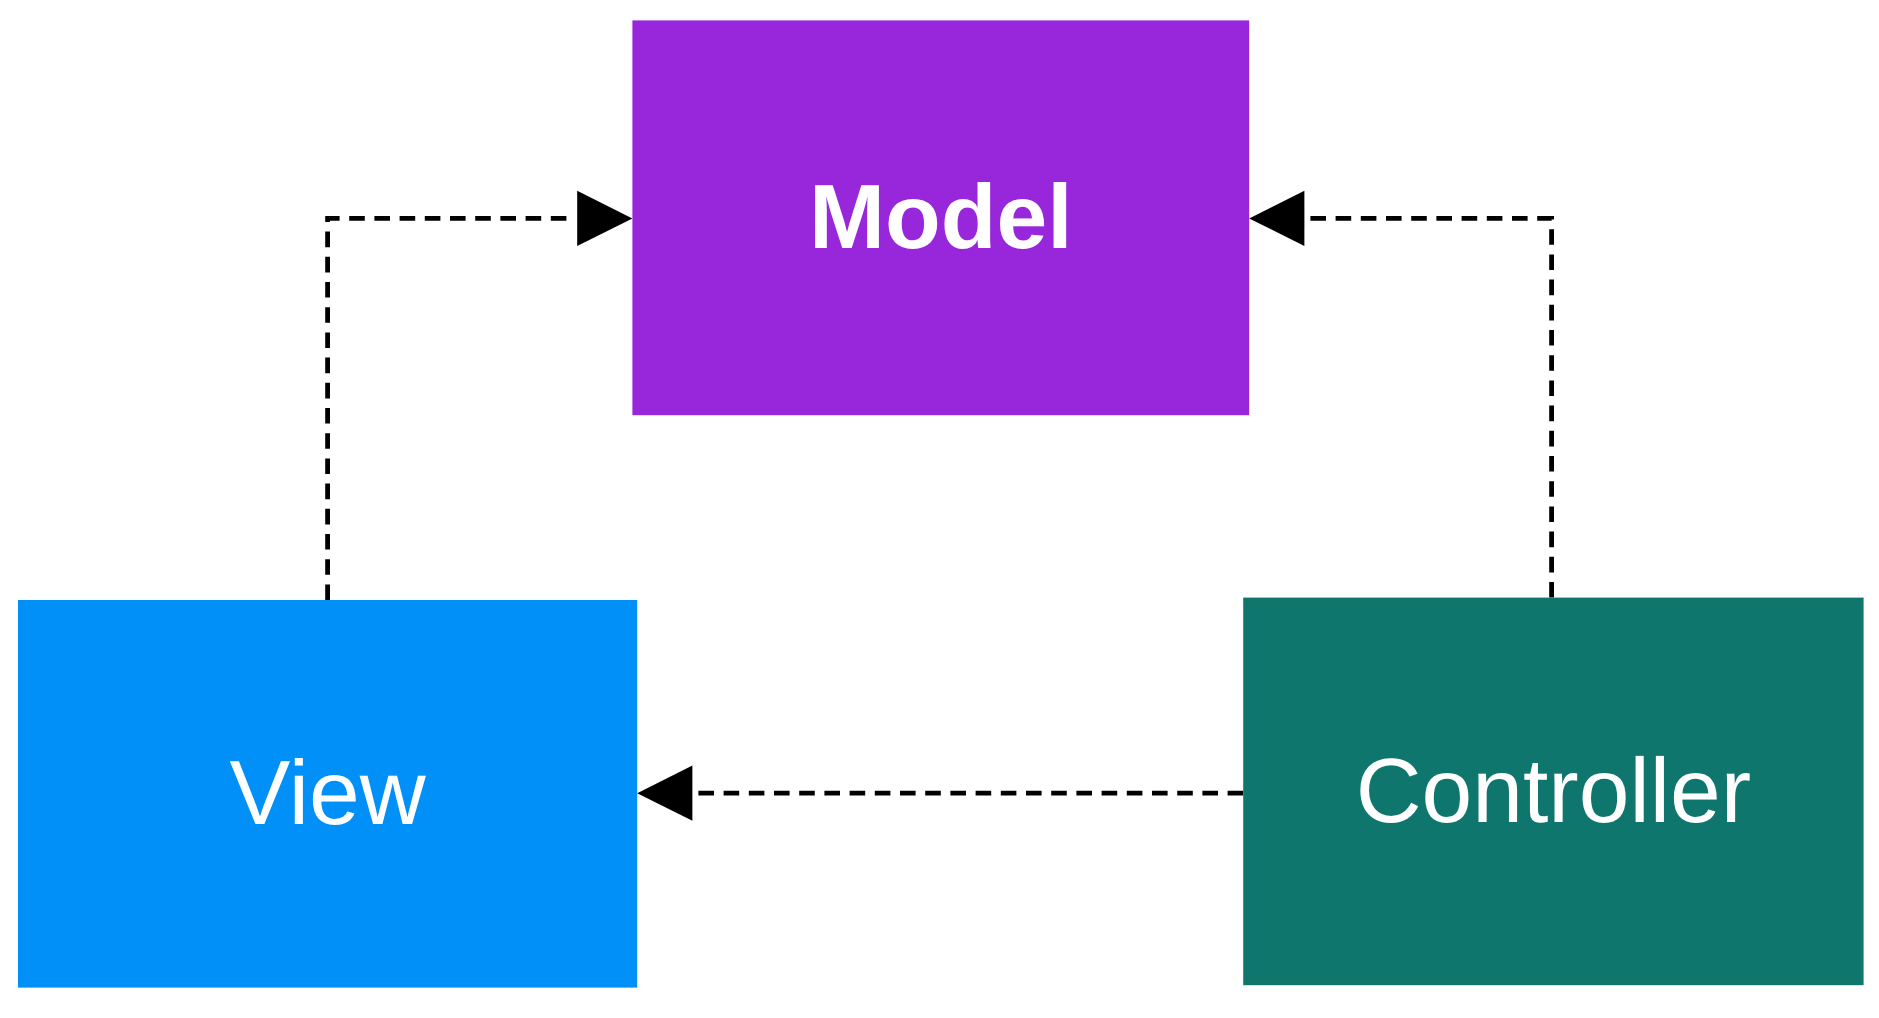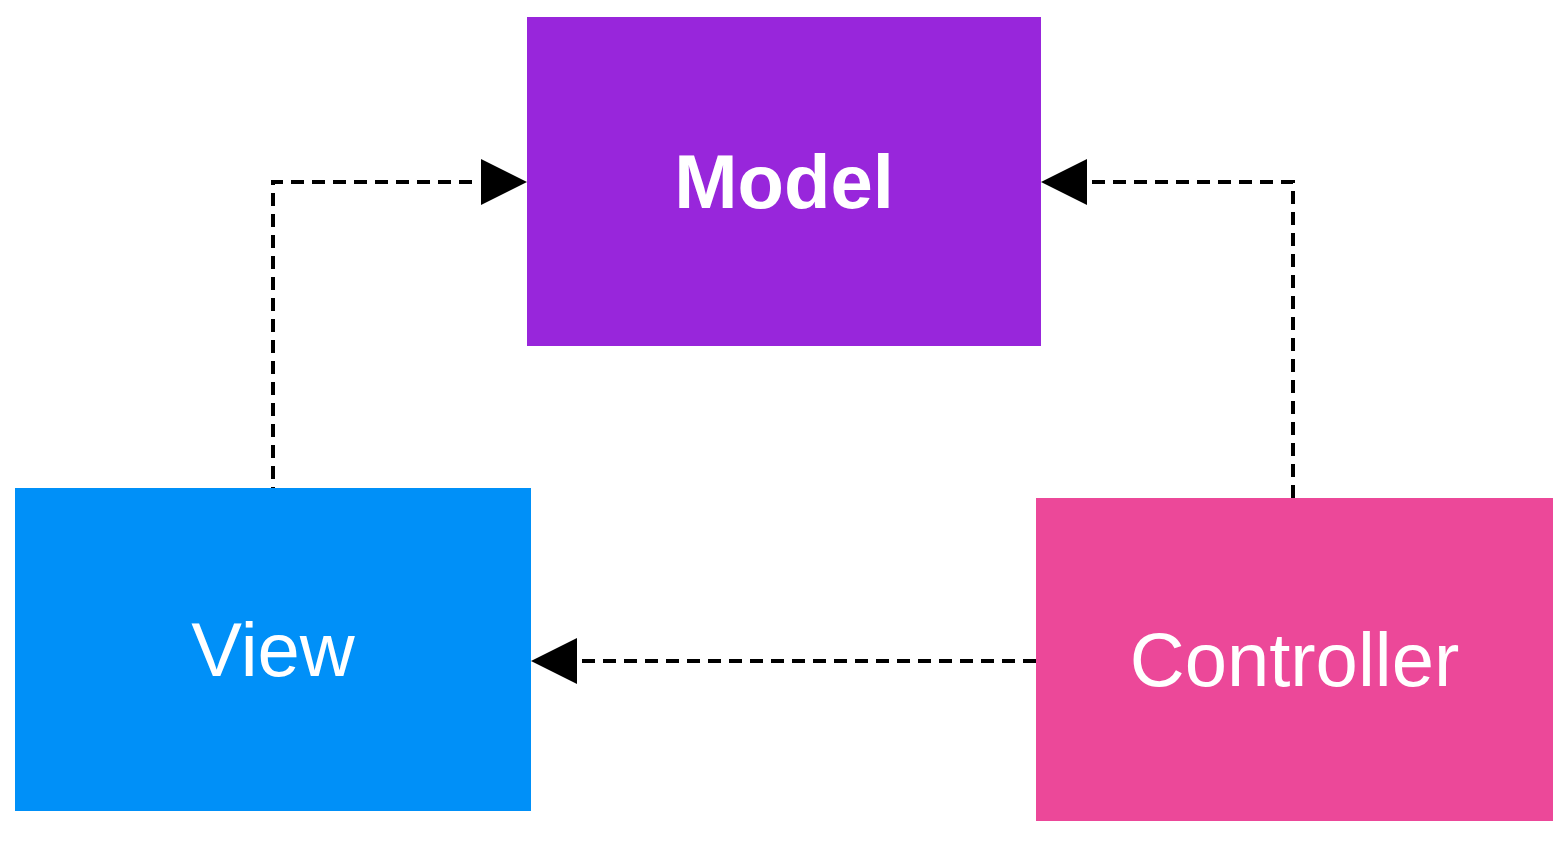--- a/index.html
+++ b/index.html
@@ -20,21 +20,21 @@
     display: flex;
     align-items: center;
     justify-content: center;
     color: #ffffff;
     font-size: 76px;
     line-height: 1;
     letter-spacing: 0px;
     user-select: none;
   }
   .node-model      { left: 527px;  top: 17px;  width: 514px; height: 329px; }
-  .node-view       { left: 15px;   top: 488px; width: 516px; height: 323px; }
+  .node-view       { left: 15px;   top: 500px; width: 516px; height: 323px; }
   .node-controller { left: 1036px; top: 498px; width: 517px; height: 323px; }
   .edges-svg {
     position: absolute;
     left: 0;
     top: 0;
     width: 1566px;
     height: 848px;
     pointer-events: none;
   }
   .edge-line {
@@ -67,17 +67,17 @@
   </svg>
 
   <div class="node node-model" style="background-color: rgb(152, 38, 219); color: rgb(255, 255, 255); font-weight: bold;">
     <span>Model</span>
   </div>
 
   <div class="node node-view" style="background-color: rgb(0, 144, 248); color: rgb(255, 255, 255);">
     <span>View</span>
   </div>
 
-  <div class="node node-controller" style="background-color: #ec4899; color: rgb(255, 255, 255);">
+  <div class="node node-controller" style="background-color: #0f766e; color: rgb(255, 255, 255);">
     <span>Controller</span>
   </div>
 
 </div>
 
 </body></html>

